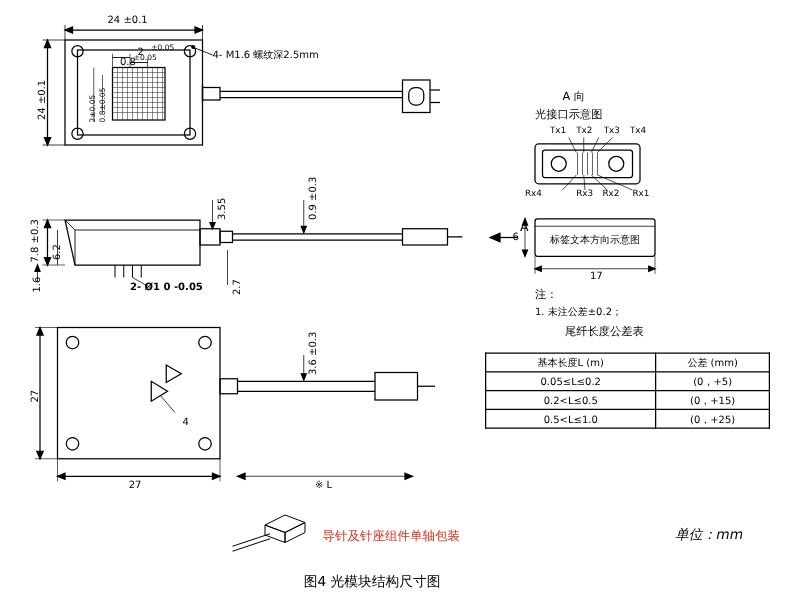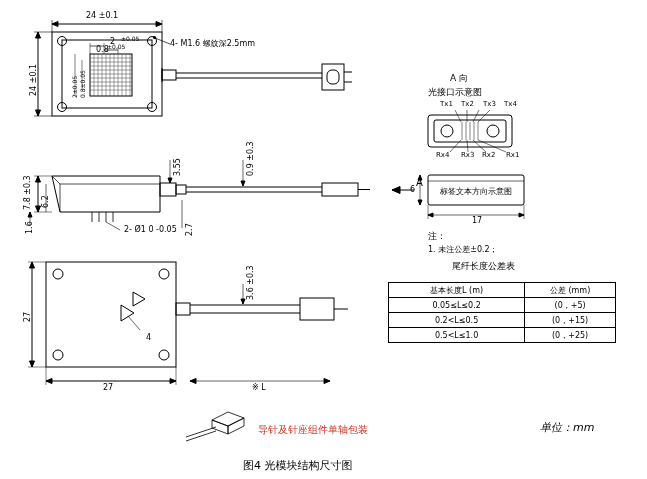--- a/index.html
+++ b/index.html
@@ -214,41 +214,41 @@
   <div class="lbl" style="left:96px;top:46px;">0.8</div>
   <div class="lbl" style="left:121px;top:36px;font-size:6px;">±0.05</div>
   <div class="lbl" style="left:107px;top:44px;font-size:6px;">±0.05</div>
   <div class="lbl rot90" style="left:80px;top:98px;font-size:6px;">0.8±0.05</div>
   <div class="lbl rot90" style="left:72px;top:98px;font-size:6px;">2±0.05</div>
   <div class="lbl cn" style="left:170px;top:40px;">4- M1.6 螺纹深2.5mm</div>
 
   <div class="lbl rot90" style="left:24px;top:210px;">7.8 ±0.3</div>
   <div class="lbl rot90" style="left:42px;top:208px;">6.2</div>
   <div class="lbl rot90" style="left:26px;top:234px;">1.6</div>
-  <div class="lbl" style="left:124px;top:226px;">2- Ø1 0 -0.05</div>
+  <div class="lbl" style="left:104px;top:226px;font-weight:bold;">2- Ø1 0 -0.05</div>
   <div class="lbl rot90" style="left:186px;top:236px;">2.7</div>
   <div class="lbl rot90" style="left:174px;top:176px;">3.55</div>
   <div class="lbl rot90" style="left:247px;top:176px;">0.9 ±0.3</div>
   <div class="lbl" style="left:416px;top:178px;font-size:10px;">A</div>
 
   <div class="lbl rot90" style="left:24px;top:322px;">27</div>
   <div class="lbl" style="left:103px;top:384px;">27</div>
   <div class="lbl rot90" style="left:247px;top:300px;">3.6 ±0.3</div>
   <div class="lbl" style="left:146px;top:334px;">4</div>
   <div class="lbl" style="left:252px;top:384px;">※ L</div>
 
   <div class="lbl cn" style="left:450px;top:74px;font-size:9px;">A 向</div>
   <div class="lbl cn" style="left:428px;top:88px;font-size:9px;">光接口示意图</div>
 
   <div class="lbl" style="left:440px;top:101px;font-size:7px;">Tx1</div>
   <div class="lbl" style="left:461px;top:101px;font-size:7px;">Tx2</div>
   <div class="lbl" style="left:483px;top:101px;font-size:7px;text-align:center;">Tx3</div>
   <div class="lbl" style="left:504px;top:101px;font-size:7px;">Tx4</div>
 
-  <div class="lbl" style="left:436px;top:152px;font-size:7px;">Rx4</div>
+  <div class="lbl" style="left:420px;top:152px;font-size:7px;">Rx4</div>
   <div class="lbl" style="left:461px;top:152px;font-size:7px;">Rx3</div>
   <div class="lbl" style="left:482px;top:152px;font-size:7px;">Rx2</div>
   <div class="lbl" style="left:506px;top:152px;font-size:7px;">Rx1</div>
 
   <div class="lbl cn" style="left:440px;top:188px;font-size:8px;">标签文本方向示意图</div>
   <div class="lbl" style="left:410px;top:186px;">6</div>
   <div class="lbl" style="left:472px;top:217px;">17</div>
 
   <div class="lbl cn" style="left:428px;top:232px;font-size:9px;">注：</div>
   <div class="lbl cn" style="left:428px;top:246px;font-size:8px;">1. 未注公差±0.2；</div>

